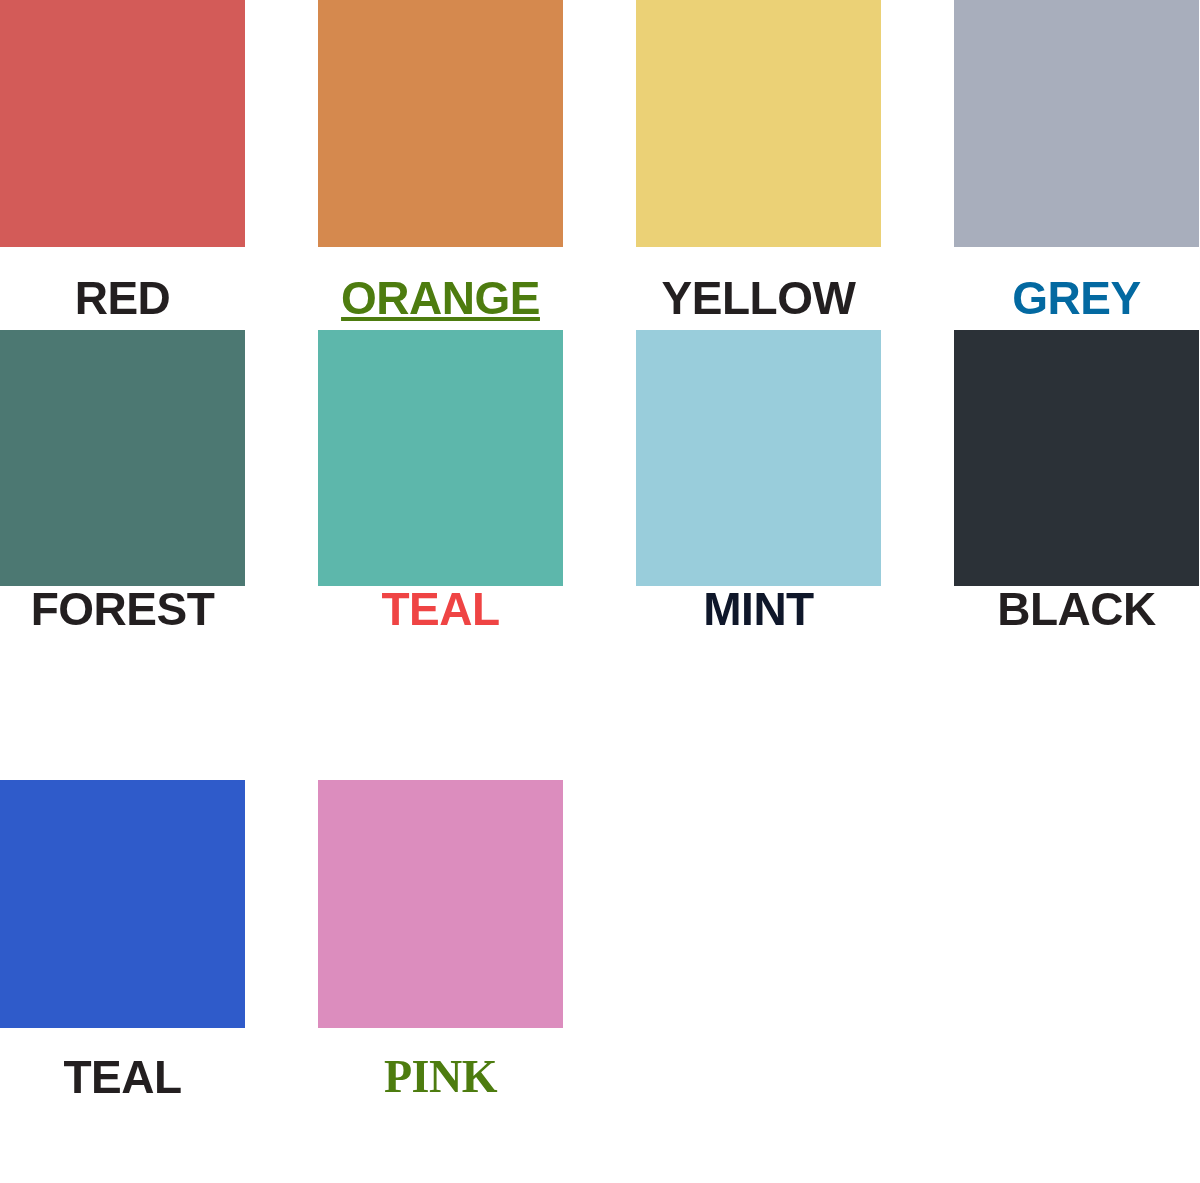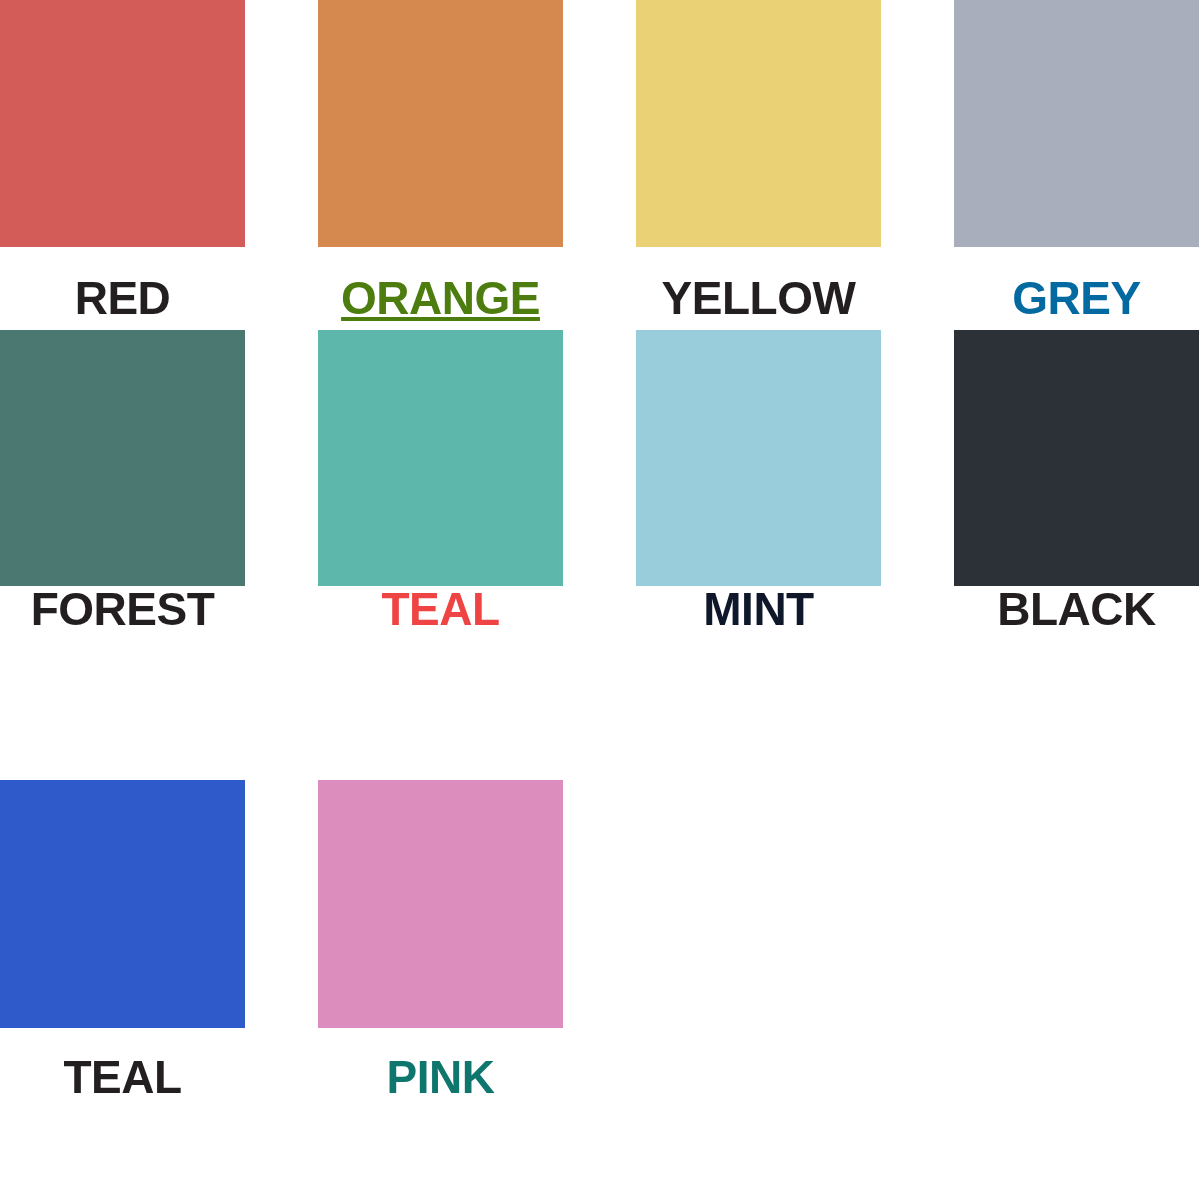--- a/index.html
+++ b/index.html
@@ -110,16 +110,16 @@
 
 
   <div class="swatch-cell row-3">
     <div class="swatch-chip" style="background-color: rgb(47, 91, 202);"></div>
     <div class="swatch-label" style="color: rgb(35, 31, 32);">TEAL</div>
   </div>
 
 
   <div class="swatch-cell row-3">
     <div class="swatch-chip" style="background-color: rgb(220, 141, 190);"></div>
-    <div class="swatch-label" style="color: #0f766e;">PINK</div>
+    <div class="swatch-label" style="color: #4d7c0f; font-family: Liberation Serif, serif;">PINK</div>
   </div>
 
 </div>
 
 </body></html>

